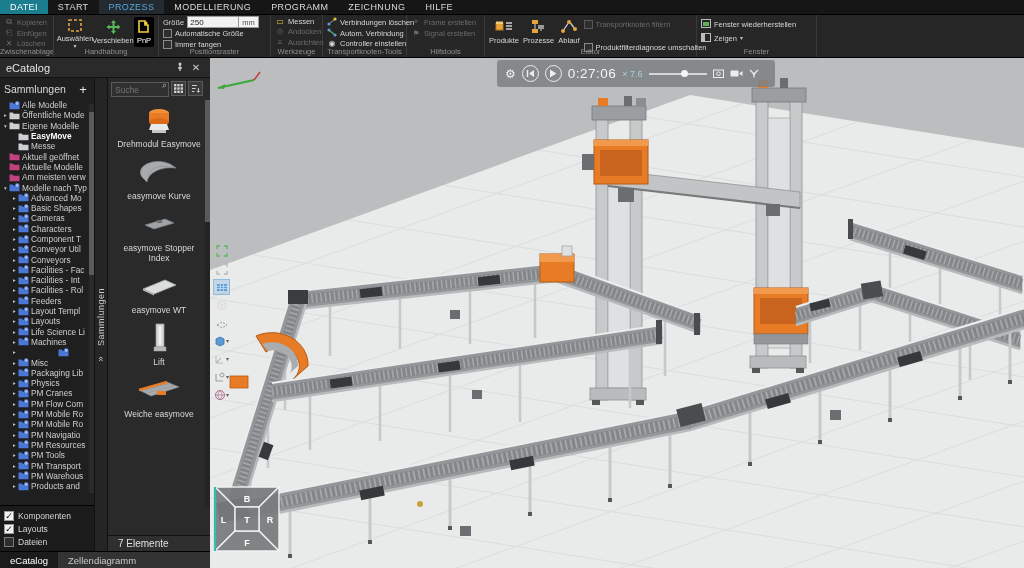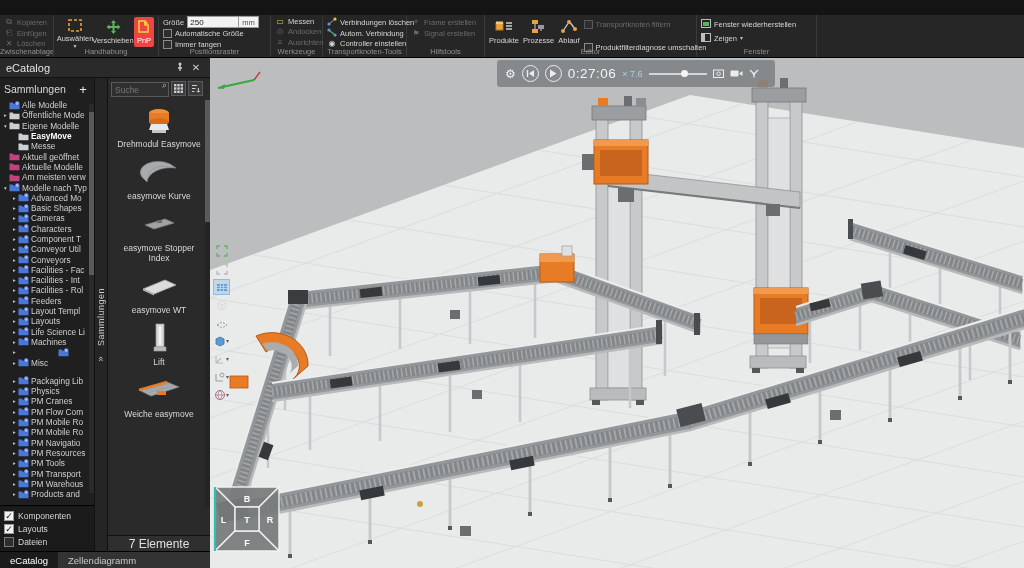--- a/index.html
+++ b/index.html
@@ -23,21 +23,21 @@
   .glabel { position:absolute; bottom:1px; left:0; right:0; text-align:center;
     font-size:7.5px; color:#8f8f8f; white-space:nowrap; overflow:hidden; }
   .rcol { display:flex; flex-direction:column; justify-content:flex-start; gap:1px; }
   .rrow { display:flex; align-items:center; gap:3px; height:10px; font-size:7.5px;
     color:#d6d6d6; white-space:nowrap; }
   .rrow.disabled { color:#6b6b6b; }
   .ricon { font-size:8px; width:10px; text-align:center; flex:0 0 auto; }
   .rbig { width:34px; display:flex; flex-direction:column; align-items:center; justify-content:flex-start;
     font-size:7.5px; color:#d6d6d6; gap:1px; padding-top:1px; }
   .rbig .bicon { width:18px; height:17px; display:flex; align-items:center; justify-content:center; }
-  .rbig.pnp { background:#ef4444; border-radius:2px; color:#fff; padding:1px 0; }
+  .rbig.pnp { background:#000000; border-radius:2px; color:#fff; padding:1px 0; }
   .caret { font-size:6px; color:#bdbdbd; line-height:4px; }
   .cb { width:9px; height:9px; border:1px solid #8a8a8a; background:#2e2e2f; flex:0 0 auto;
     display:inline-flex; align-items:center; justify-content:center; font-size:8px; color:#111; }
   .cb.dim { border-color:#585858; }
   .size-input { width:52px; height:12px; background:#f2f2f2; border:1px solid #9a9a9a;
     font-size:8px; color:#222; padding:0 2px; font-family:"Liberation Sans",sans-serif; }
   .unit { font-size:7.5px; color:#555; background:#f2f2f2; height:12px; line-height:12px;
     padding:0 3px; border:1px solid #9a9a9a; border-left:none; margin-left:-3px; }
 
   
@@ -80,21 +80,21 @@
   #search-input { width:100%; height:15px; background:#303031; border:1px solid #5a5a5a;
     color:#9f9f9f; font-size:8.5px; padding:0 14px 0 3px; font-family:"Liberation Sans",sans-serif; }
   #search-mag { position:absolute; right:2px; top:1px; font-size:9px; color:#bdbdbd; }
   .viewbtn { width:15px; height:15px; background:#3a3a3c; border:1px solid #5a5a5a;
     display:flex; align-items:center; justify-content:center; }
   #items-list { flex:1; overflow:hidden; display:flex; flex-direction:column; align-items:center; padding-top:6px; }
   .citem { display:flex; flex-direction:column; align-items:center; margin-bottom:7px; width:92px; }
   .citem .cicon { height:32px; display:flex; align-items:center; justify-content:center; }
   .citem .clabel { font-size:8.5px; color:#d9d9d9; text-align:center; line-height:10px; margin-top:3px; }
   #items-footer { height:16px; border-top:1px solid #111; display:flex; align-items:center;
-    justify-content:center; padding:0 10px; color:#e0e0e0; font-size:12px; background:#2f2f30; }
+    justify-content:flex-start; padding:0 10px; color:#e0e0e0; font-size:10px; background:#2f2f30; }
   #items-scroll { position:absolute; right:0; top:22px; width:5px; height:86%; background:#242425; }
   #items-thumb { position:absolute; left:0; top:0; width:5px; height:30%; background:#5a5a5b; }
 
   #bottom-tabs { height:17px; background:#333334; display:flex; align-items:stretch; border-top:1px solid #000; }
   .btab { display:flex; align-items:center; padding:0 10px; font-size:9.5px; color:#c9c9c9; }
   .btab.active { background:#1b1b1c; color:#fff; }
 
   
   #viewport { position:absolute; left:210px; top:58px; width:814px; height:510px; background:#bcbdbe; }
   #scene { position:absolute; left:0; top:0; }
@@ -117,20 +117,29 @@
   #vp-toolbar { position:absolute; left:4px; top:186px; display:flex; flex-direction:column; gap:4px; }
   .vpbtn { width:15px; height:14px; display:flex; align-items:center; justify-content:center; gap:1px; }
   .vpbtn.active { background:rgba(91,155,213,.25); outline:1px solid rgba(91,155,213,.6); }
   .vcaret { font-size:6px; color:#5e6163; line-height:6px; }
 </style>
 </head>
 <body>
 
 <div id="app">
 
+  <div id="menubar">
+      <div class="mtab file">DATEI</div>
+      <div class="mtab">START</div>
+      <div class="mtab active">PROZESS</div>
+      <div class="mtab">MODELLIERUNG</div>
+      <div class="mtab">PROGRAMM</div>
+      <div class="mtab">ZEICHNUNG</div>
+      <div class="mtab">HILFE</div>
+    </div>
 
   <div id="ribbon">
     <div class="rgroup" style="width:54px">
       <div class="rcol">
         <div class="rrow disabled">
             <span class="ricon">⧉</span>
             <span>Kopieren</span>
           </div>
         <div class="rrow disabled">
             <span class="ricon">⎗</span>
@@ -585,21 +594,21 @@
             <div class="trow" style="padding-left: 9px;">
               <span class="arrow">▸</span>
               <span class="ficon">
                 <svg width="11" height="9" viewBox="0 0 11 9">
                   <path d="M0.5,1.5 h3.2 l1,1.3 h5.8 v5.5 h-10 z" fill="#4a78d8"></path>
                   <circle cx="8.2" cy="2.4" r="2.1" fill="#9db8ee" stroke="#2d4fae" stroke-width="0.6"></circle>
                 </svg>
               </span>
               <span>Misc</span>
             </div>
-            <div class="trow" style="padding-left: 9px; margin-top: 8px;">
+            <div class="trow" style="padding-left: 9px;">
               <span class="arrow">▸</span>
               <span class="ficon">
                 <svg width="11" height="9" viewBox="0 0 11 9">
                   <path d="M0.5,1.5 h3.2 l1,1.3 h5.8 v5.5 h-10 z" fill="#4a78d8"></path>
                   <circle cx="8.2" cy="2.4" r="2.1" fill="#9db8ee" stroke="#2d4fae" stroke-width="0.6"></circle>
                 </svg>
               </span>
               <span>Packaging Lib</span>
             </div>
             <div class="trow" style="padding-left: 9px;">

